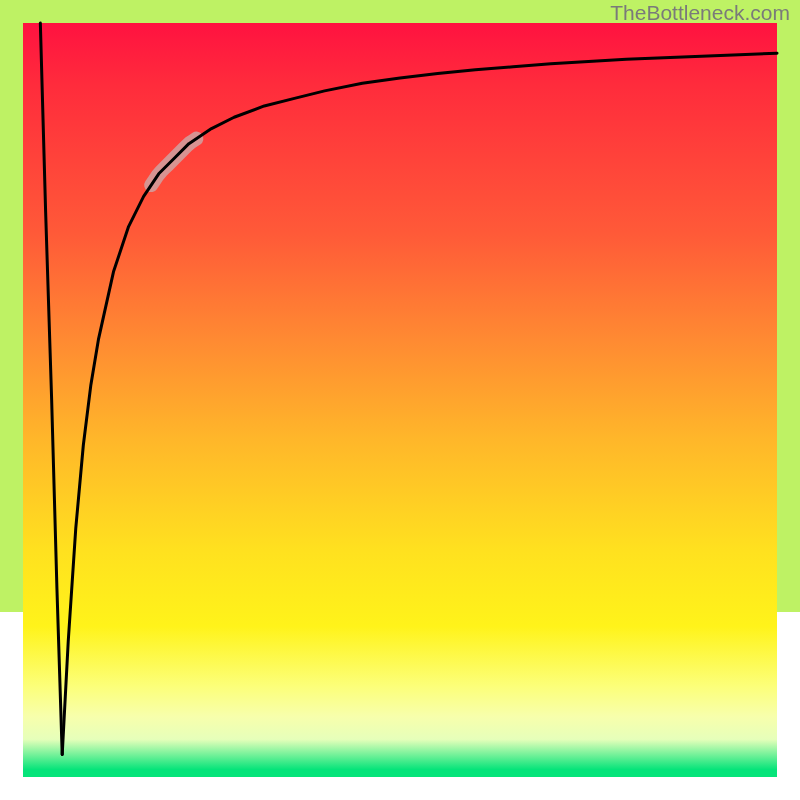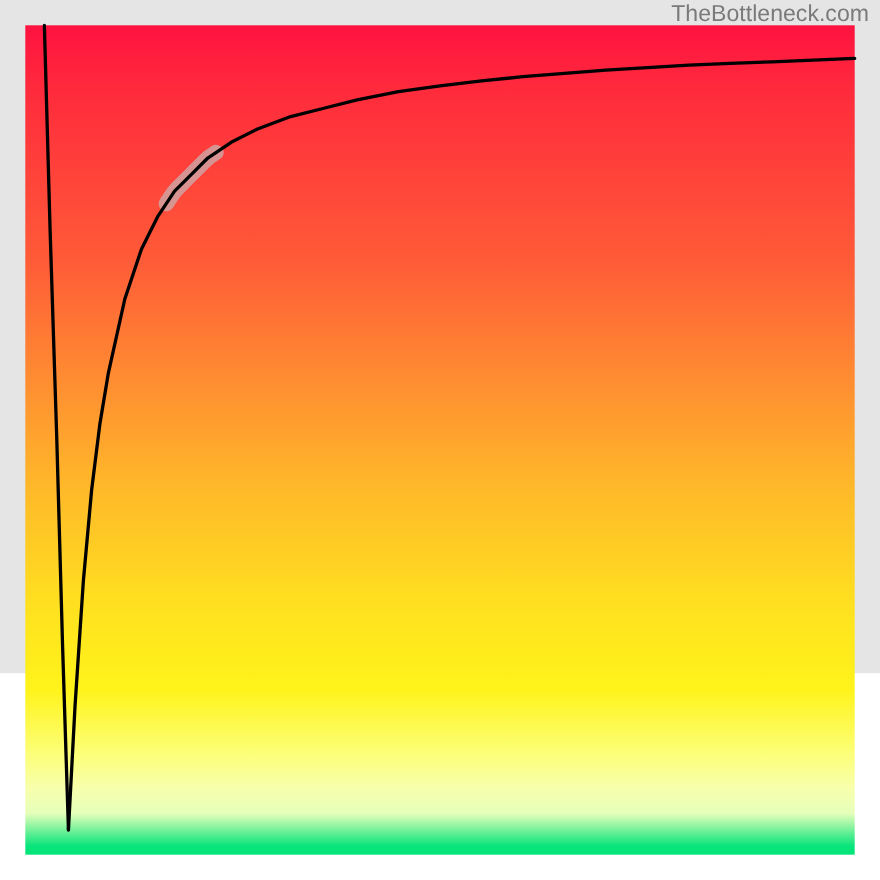--- a/index.html
+++ b/index.html
@@ -7,21 +7,21 @@
     padding: 0;
     width: 800px;
     height: 800px;
     background: #ffffff;
     overflow: hidden;
   }
   #stage {
     position: relative;
     width: 800px;
     height: 612px;
-    background: #e5e5e5;
+    background: #bef264;
   }
   #plot-area {
     position: absolute;
     left: 23px;
     top: 23px;
     width: 754px;
     height: 754px;
     
     background: linear-gradient(
       to bottom,

